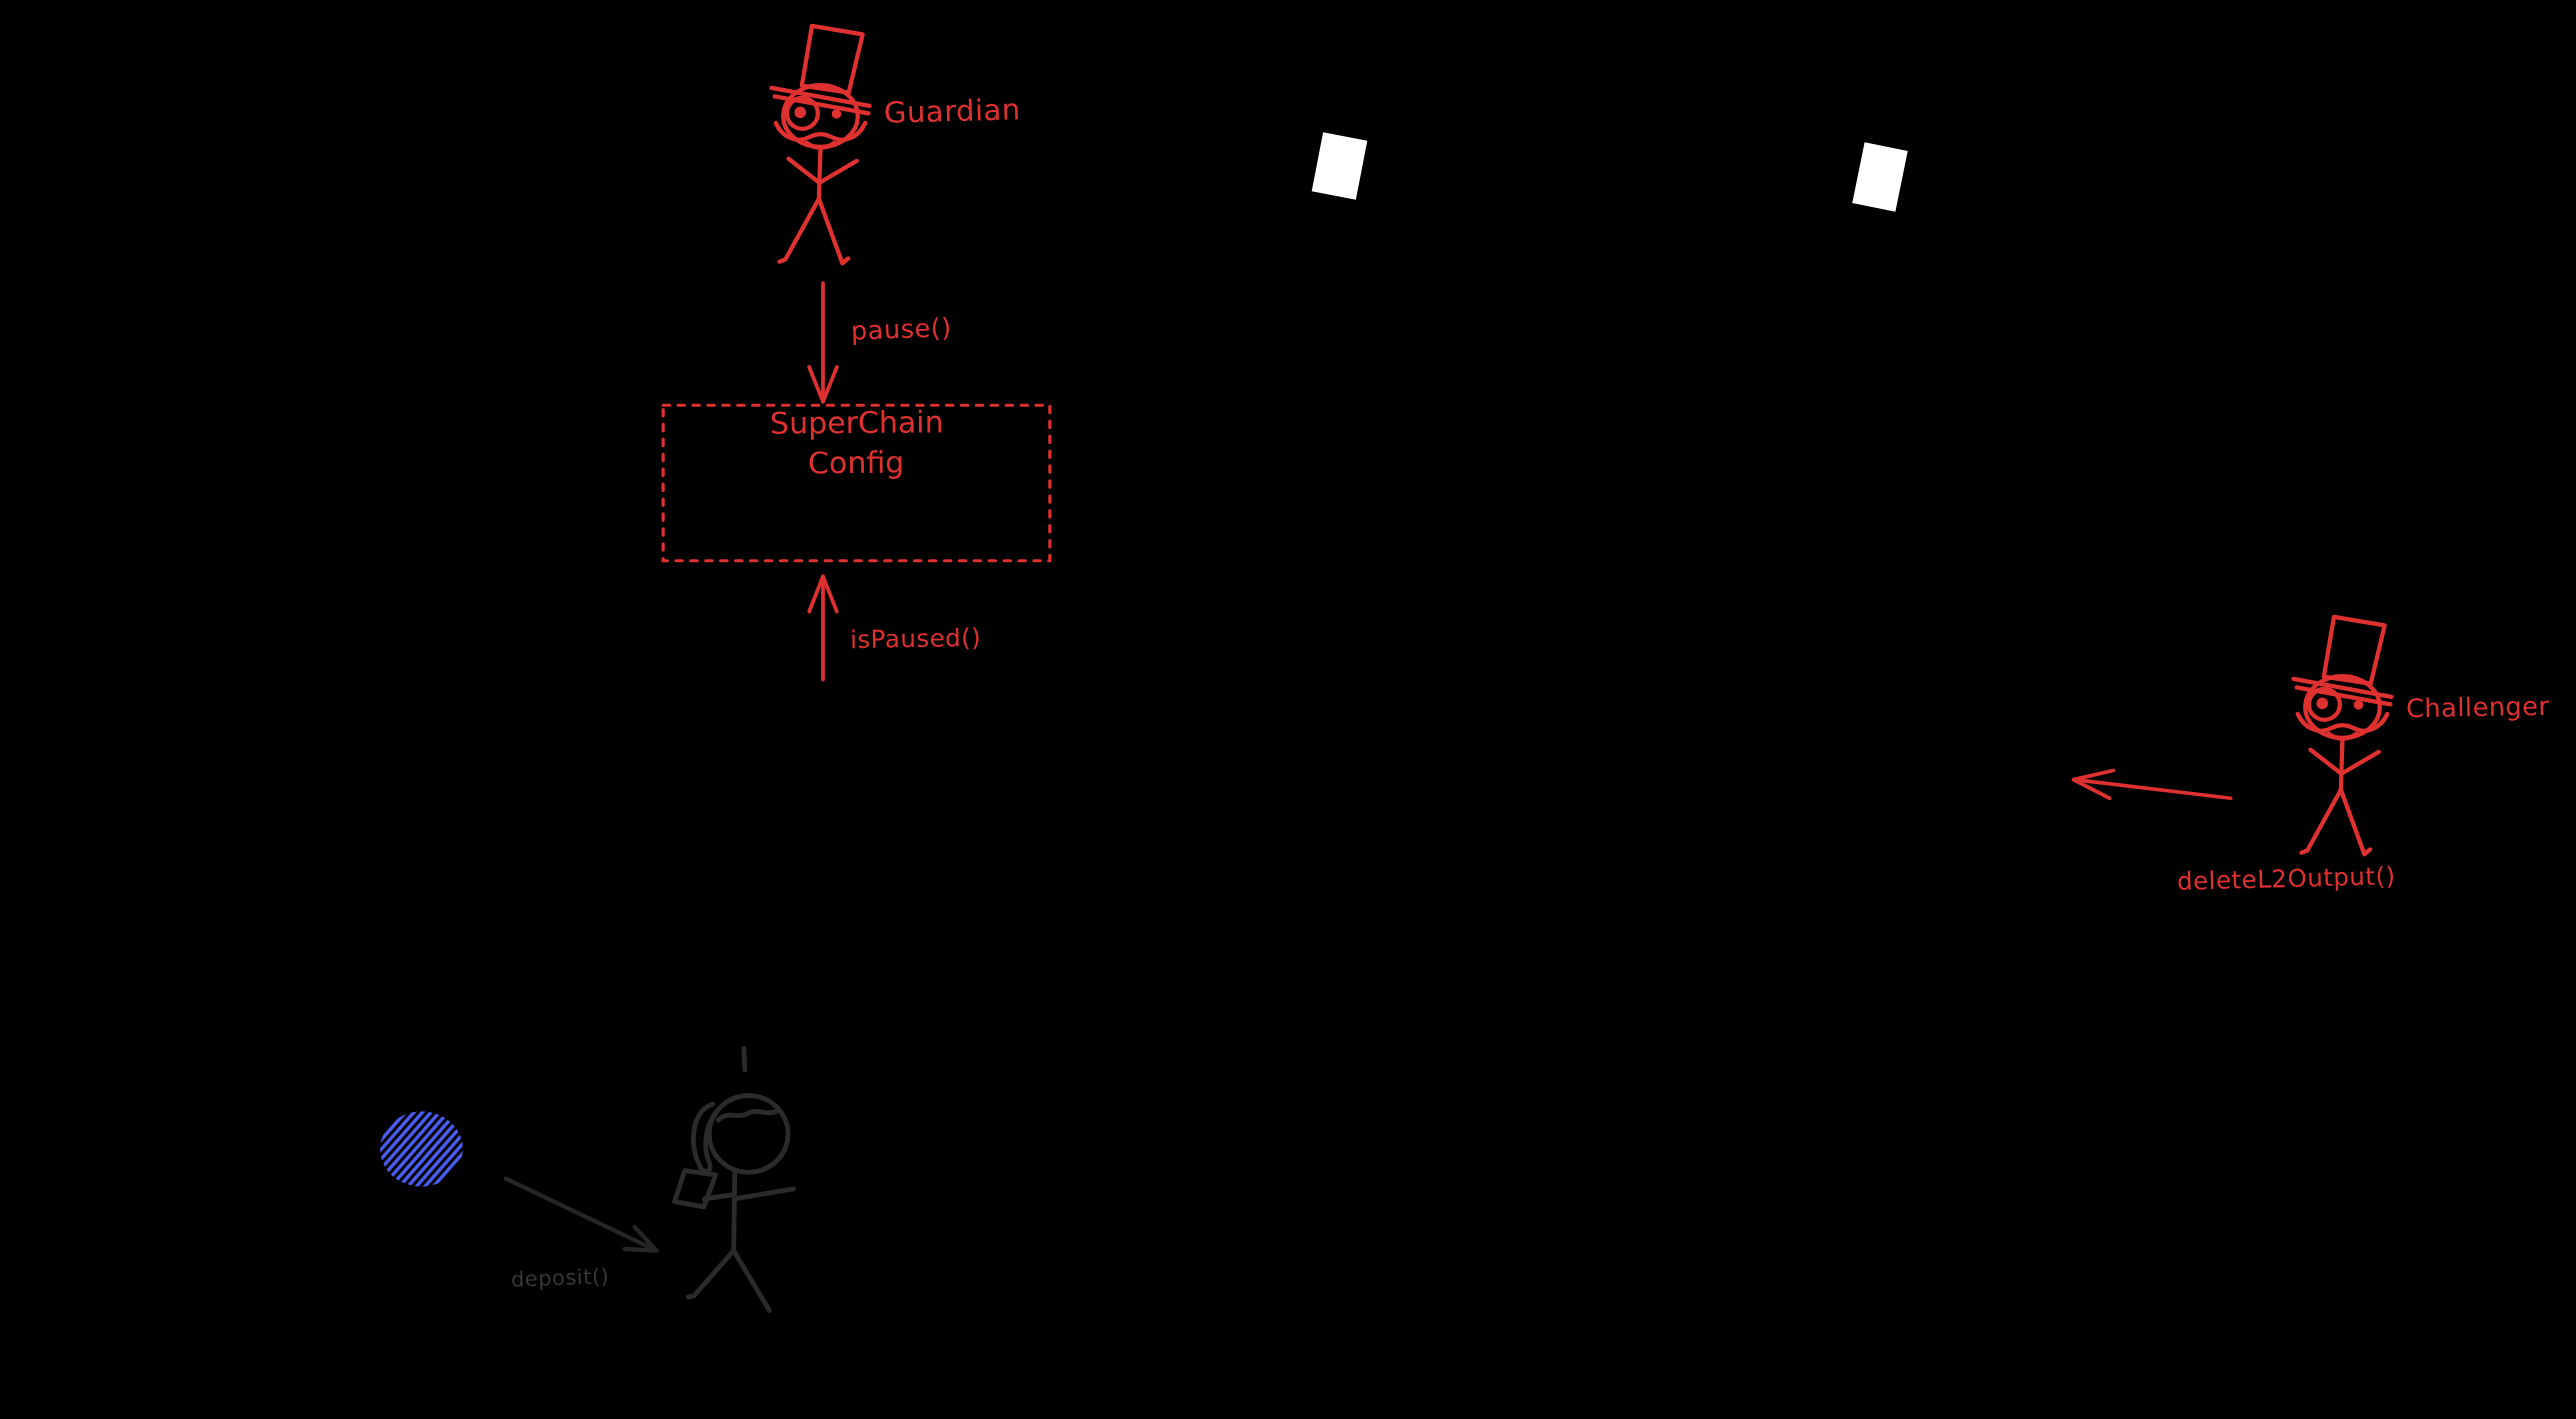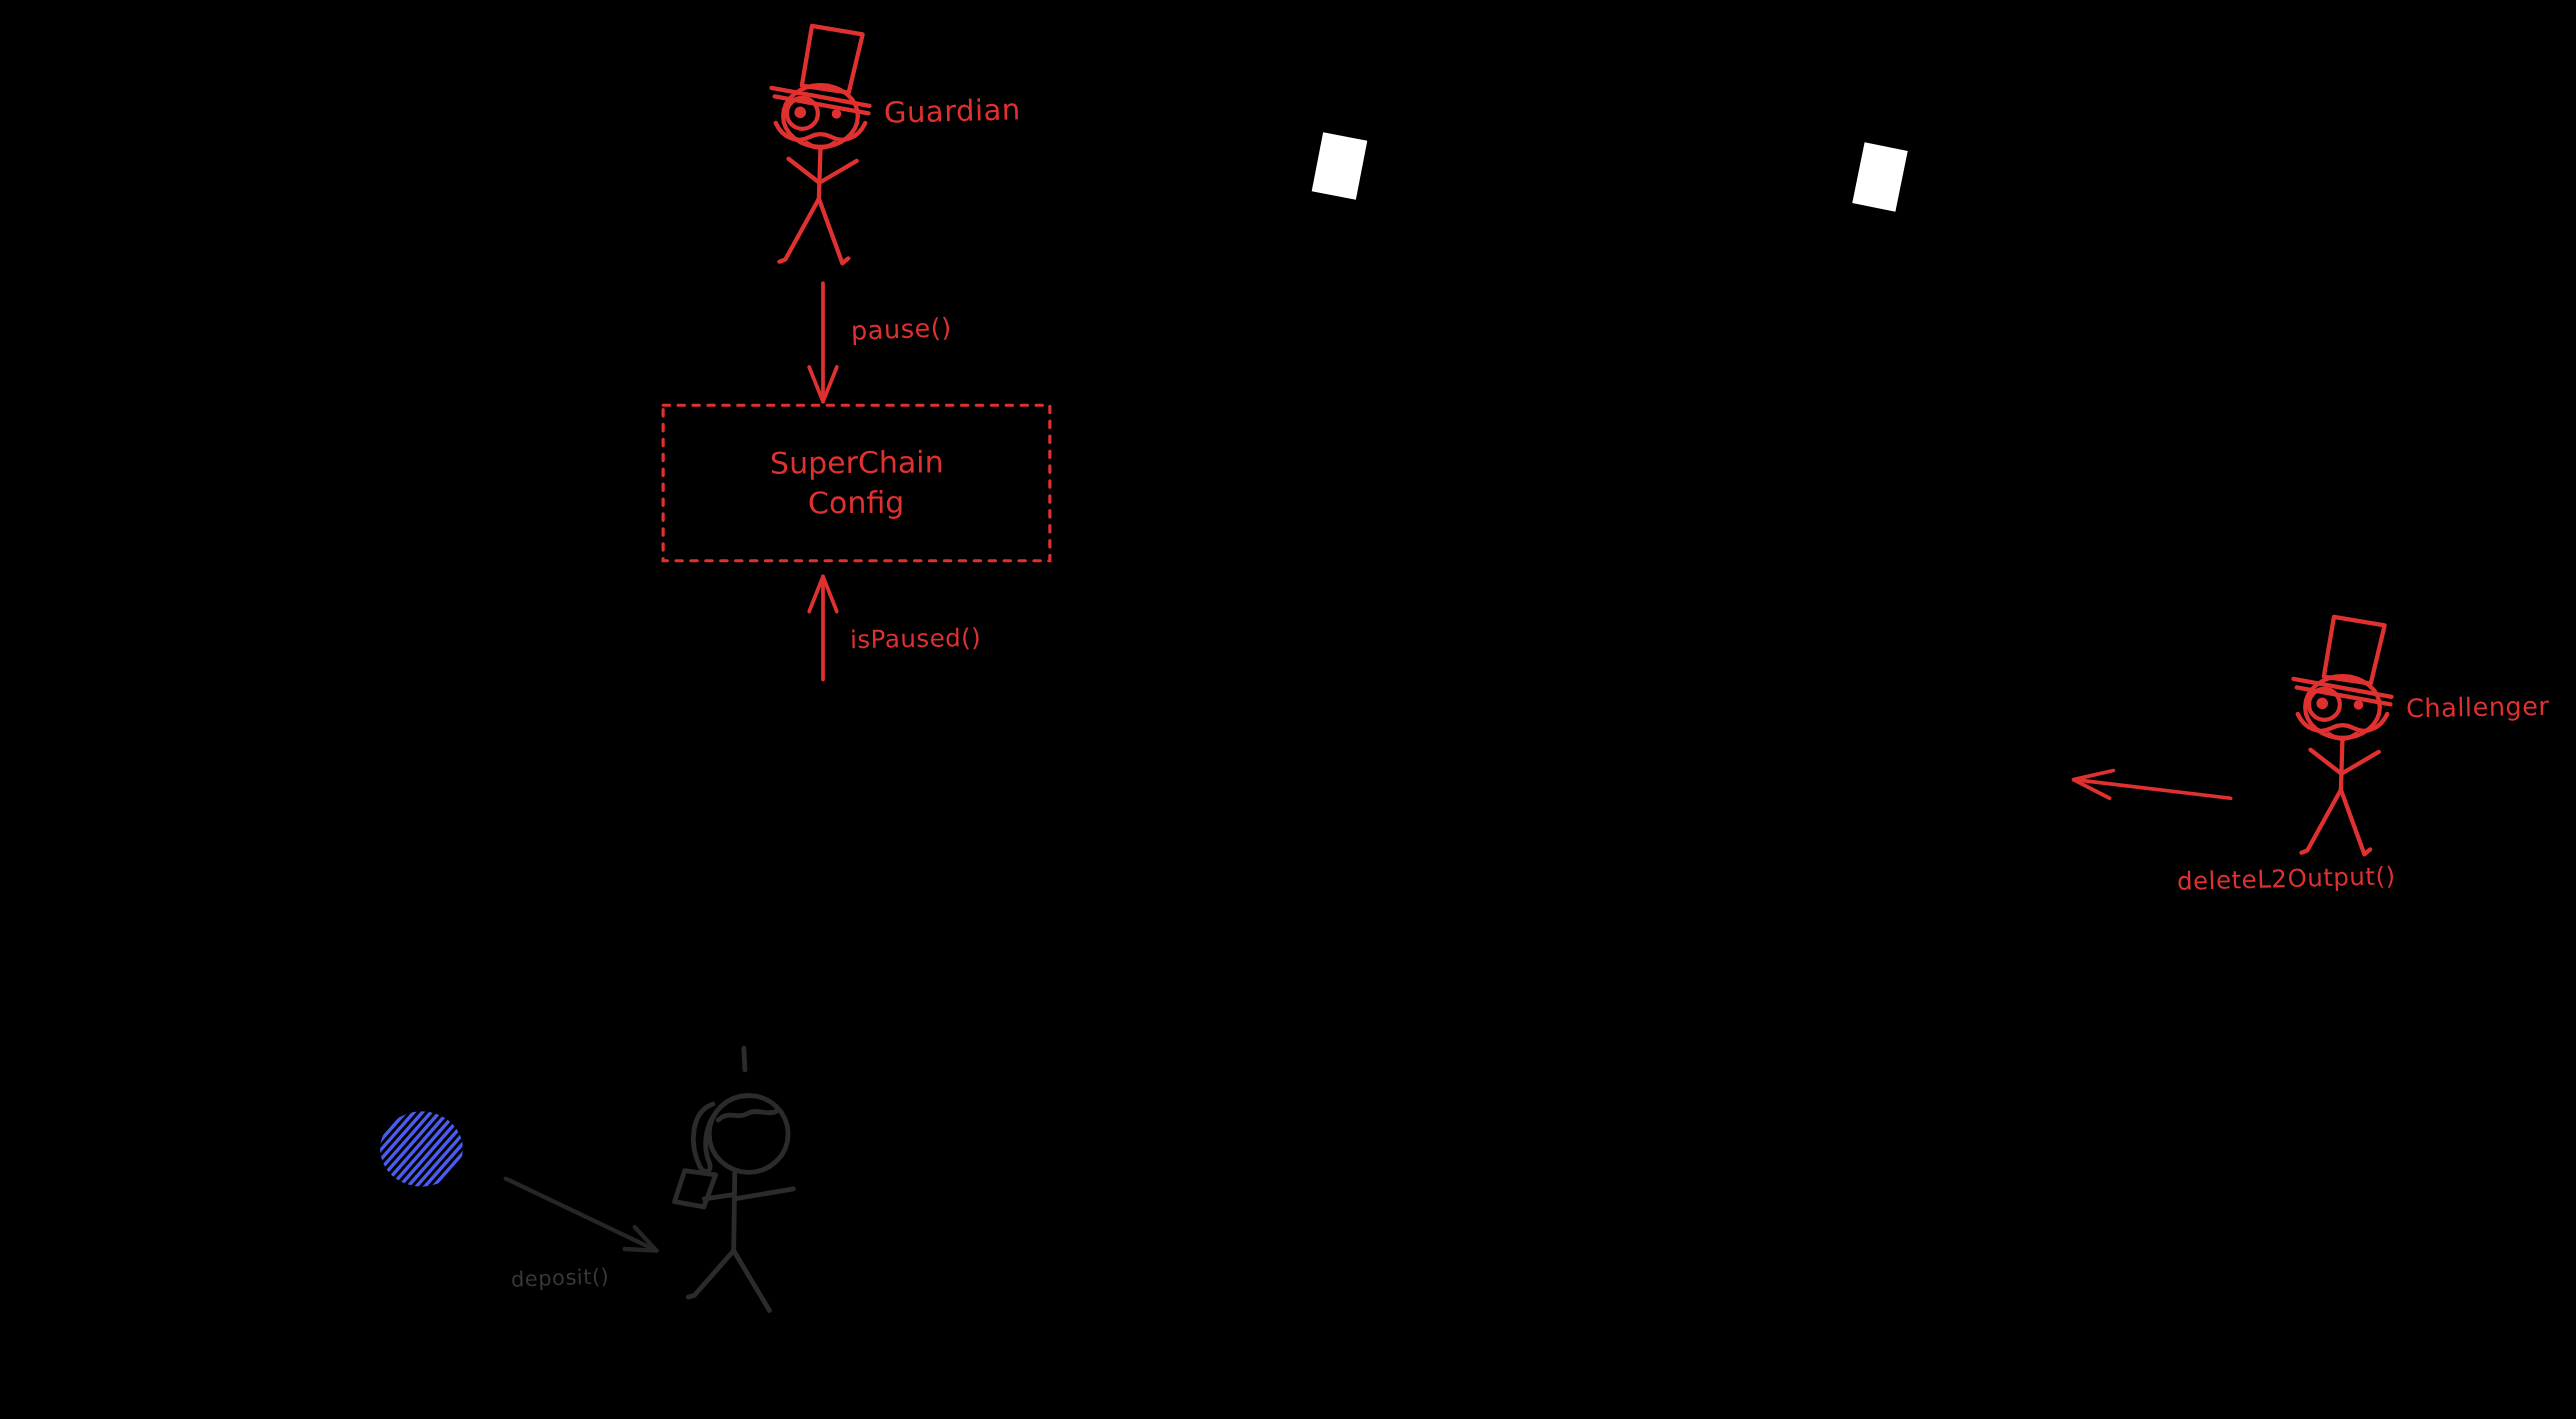--- a/index.html
+++ b/index.html
@@ -21,21 +21,21 @@
   }
   .label-guardian{left:884px;top:94px;font-size:29px;transform:rotate(-1.5deg);}
   .label-pause{left:851px;top:314px;font-size:25.6px;transform:rotate(-2deg);}
   .label-ispaused{left:850px;top:624px;font-size:24.5px;transform:rotate(-1deg);}
   .label-challenger{left:2406px;top:692px;font-size:25.6px;transform:rotate(-1deg);}
   .label-delete{left:2177px;top:864px;font-size:24.5px;transform:rotate(-1.5deg);}
   .label-deposit{left:511px;top:1266px;font-size:21px;color:#383838;transform:rotate(-2deg);}
 
   .superchain-box{
     left:661px;top:403px;width:391px;height:160px;
-    display:flex;flex-direction:column;align-items:center;justify-content:center;
+    display:flex;flex-direction:column;align-items:center;
   }
   .superchain-border{position:absolute;left:0;top:0;}
   .superchain-text{
     position:relative;
     color:#e03131;font-size:30px;line-height:40px;text-align:center;
     transform:rotate(-0.5deg);
   }
   .paper{background:#ffffff;}
   .paper1{left:1317px;top:136px;width:45px;height:60px;transform:rotate(11deg);}
   .paper2{left:1858px;top:146px;width:44px;height:62px;transform:rotate(11.5deg);}

